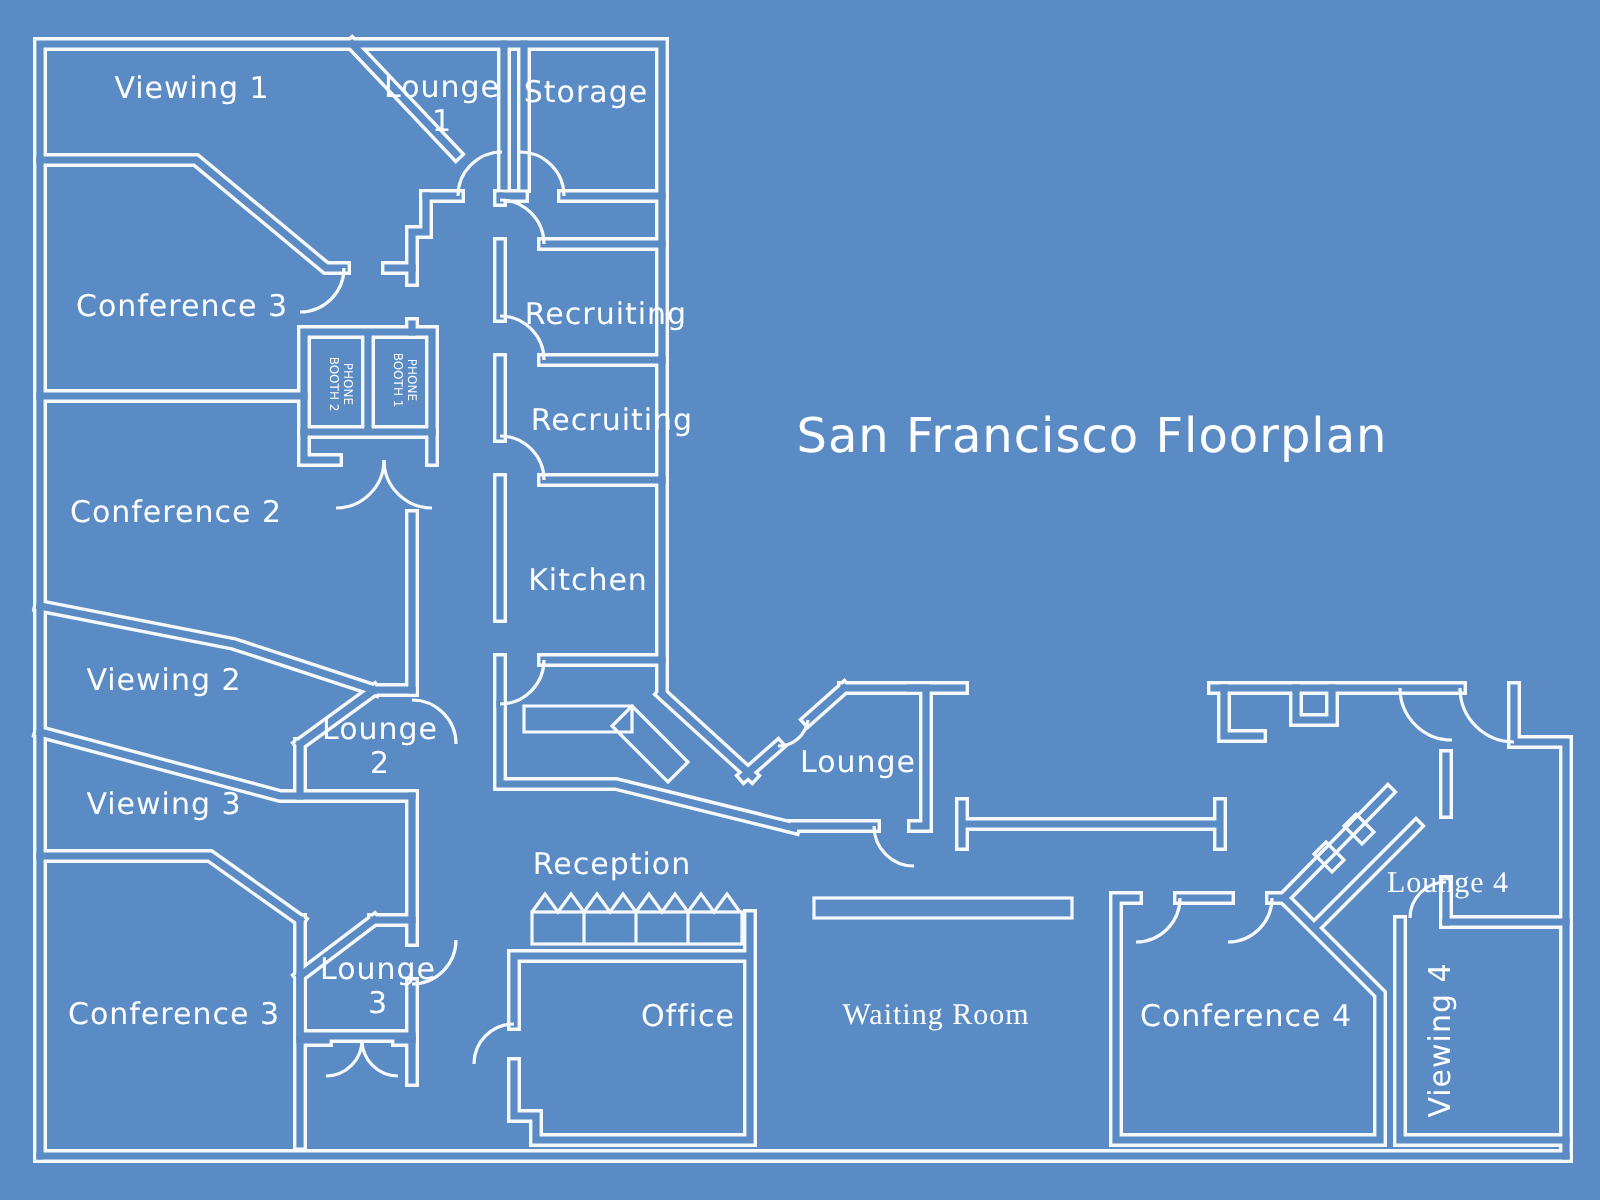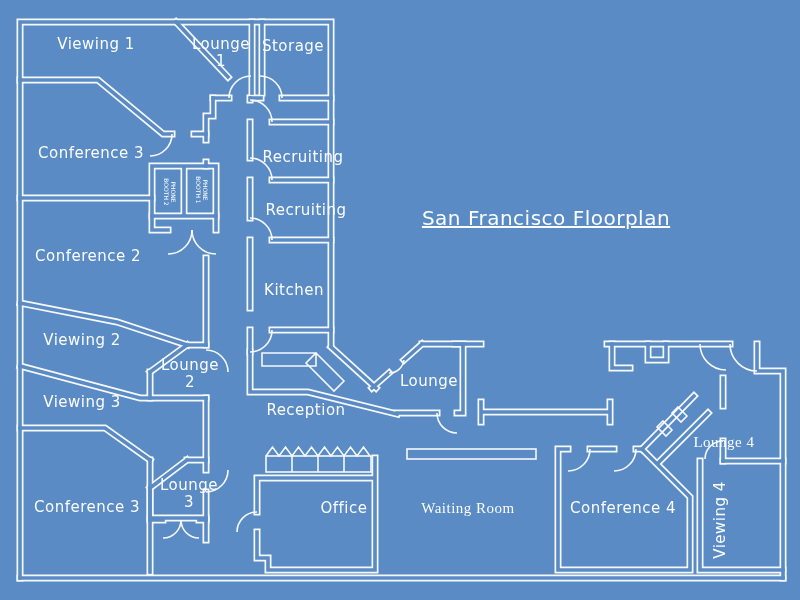--- a/index.html
+++ b/index.html
@@ -14,22 +14,22 @@
   .thin{stroke:#f6f9fb;stroke-width:1.6;fill:none;}
   .room-label{
     position:absolute;color:#fcfdff;font-size:15px;line-height:1.1;
     white-space:pre-line;text-align:center;transform:translate(-50%,-50%);
     letter-spacing:0.5px;
   }
   .room-label.small{font-size:6px;letter-spacing:0;line-height:1.15;}
   .room-label.rot90{transform:translate(-50%,-50%) rotate(90deg);}
   .room-label.rotN90{transform:translate(-50%,-50%) rotate(-90deg);}
   .page-title{
-    position:absolute;color:#fdfeff;font-size:20px;letter-spacing:0.5px;
-    transform:translate(-50%,-50%);white-space:nowrap;text-decoration:underline;
+    position:absolute;color:#fdfeff;font-size:24px;letter-spacing:0.5px;
+    transform:translate(-50%,-50%);white-space:nowrap;
   }
 </style>
 </head>
 <body>
 
 <svg width="800" height="600" viewBox="0 0 800 600">
   <defs>
     <g id="walls">
 
       <path d="M20,578 V22 H331 V345"></path>
@@ -132,21 +132,21 @@
 <div class="room-label small rot90" style="left:169px;top:192px;">PHONE
 BOOTH 2</div>
 <div class="room-label small rot90" style="left:201px;top:190px;">PHONE
 BOOTH 1</div>
 <div class="room-label" style="left:88px;top:256px;">Conference 2</div>
 <div class="room-label" style="left:294px;top:290px;">Kitchen</div>
 <div class="room-label" style="left:82px;top:340px;text-align:center;">Viewing 2</div>
 <div class="room-label" style="left:190px;top:373px;">Lounge
 2</div>
 <div class="room-label" style="left:82px;top:402px;">Viewing 3</div>
-<div class="room-label" style="left:306px;top:410px;">Reception</div>
+<div class="room-label" style="left:306px;top:432px;">Reception</div>
 <div class="room-label" style="left:429px;top:381px;">Lounge</div>
 <div class="room-label" style="left:189px;top:493px;">Lounge
 3</div>
 <div class="room-label" style="left:87px;top:507px;">Conference 3</div>
 <div class="room-label" style="left:320px;top:508px;margin-left:24px;">Office</div>
 <div class="room-label" style="left:468px;top:508px;font-family:Liberation Serif, serif;">Waiting Room</div>
 <div class="room-label" style="left:623px;top:508px;">Conference 4</div>
 <div class="room-label" style="left:724px;top:442px;font-family:Liberation Serif, serif;">Lounge 4</div>
 <div class="room-label rotN90" style="left:720px;top:520px;">Viewing 4</div>
 

